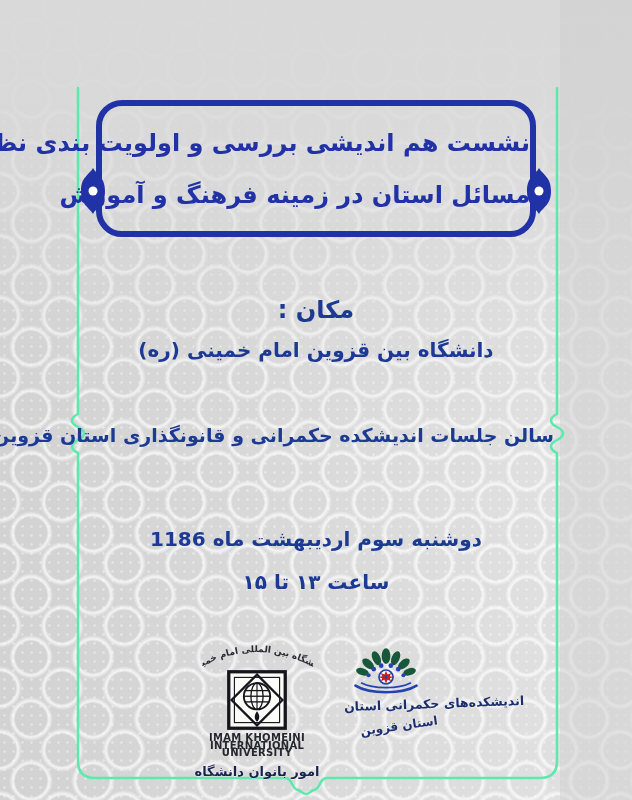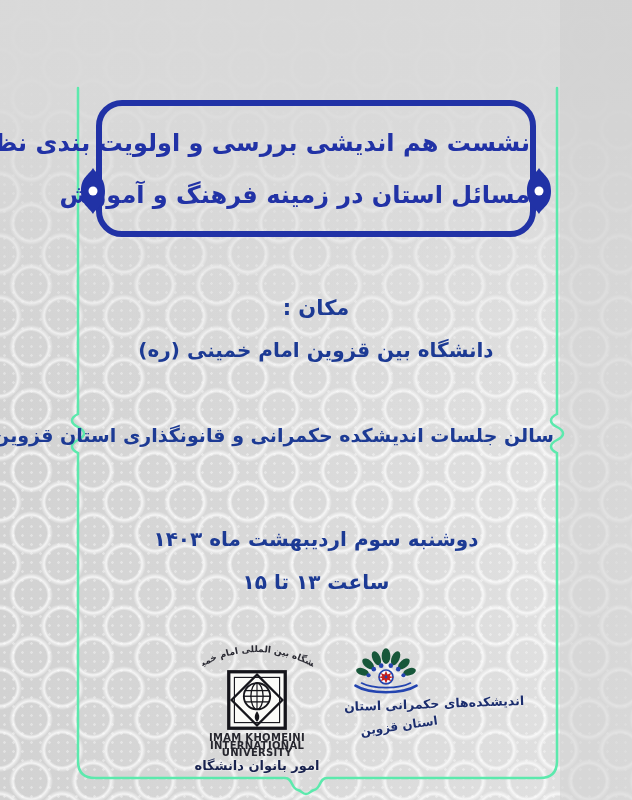--- a/index.html
+++ b/index.html
@@ -53,36 +53,36 @@
   }
   .medallion{position:absolute;}
   .medallion.left{left:80px;top:168px;}
   .medallion.right{left:526px;top:168px;}
 
   .pline{
     position:absolute;left:78px;width:476px;
     direction:rtl;text-align:center;
     color:#1c3a94;font-weight:bold;white-space:nowrap;
   }
-  .pline.heading{font-size:21px;}
+  .pline.heading{font-size:24px;}
   .fs20{font-size:20px;}
   .fs19{font-size:19px;}
 
   
   .uni-logo{
     position:absolute;left:193px;top:638px;width:128px;
     display:flex;flex-direction:column;align-items:center;
   }
   .uni-en{
     font-size:10px;font-weight:bold;color:#26262e;letter-spacing:0.3px;
     line-height:7.5px;text-align:center;margin-top:2px;
   }
   .uni-caption{
     direction:rtl;font-size:13px;font-weight:bold;color:#18224e;
-    text-align:center;margin-top:1px;white-space:nowrap;
+    text-align:center;margin-top:7px;white-space:nowrap;
     text-shadow:0 0 2px rgba(255,255,255,0.9);
   }
   
   .tank-logo{
     position:absolute;left:330px;top:642px;width:170px;
     display:flex;flex-direction:column;align-items:flex-start;
   }
   .tank-name{
     direction:rtl;font-size:12.5px;font-weight:bold;color:#1c2e6e;
     white-space:nowrap;transform:rotate(-2deg);margin-top:-2px;margin-left:14px;
@@ -123,21 +123,21 @@
   </svg>
   <svg class="medallion right" width="26" height="46" viewBox="0 0 26 46">
     <path d="M13,0 C17,7 25,9 25,23 C25,37 17,39 13,46 C9,39 1,37 1,23 C1,9 9,7 13,0 Z" fill="#2132a6"></path>
     <circle cx="13" cy="23" r="4.5" fill="#ffffff"></circle>
   </svg>
 
   <div class="pline heading" style="top:296px;">مکان :</div>
   <div class="pline fs20" style="top:338px;">دانشگاه بین قزوین امام خمینی (ره)</div>
   <div class="pline fs19" style="top:424px;">سالن جلسات اندیشکده حکمرانی و قانونگذاری استان قزوین</div>
 
-  <div class="pline fs20" style="top:527px;">دوشنبه سوم اردیبهشت ماه ۱۴۰۳</div>
+  <div class="pline fs20" style="top:527px;">دوشنبه سوم اردیبهشت ماه 1186</div>
   <div class="pline fs20" style="top:570px;">ساعت ۱۳ تا ۱۵</div>
 
   <div class="uni-logo">
     <svg width="124" height="30" viewBox="0 0 124 30" xmlns="http://www.w3.org/2000/svg" xmlns:xlink="http://www.w3.org/1999/xlink">
       <path id="arcp" d="M8,28 Q62,0 116,28" fill="none" stroke="none"></path>
       <text font-size="9" font-weight="bold" fill="#2a2a33" font-family="DejaVu Sans, sans-serif">
         <textPath xlink:href="#arcp" href="#arcp" startOffset="50%" text-anchor="middle">دانشگاه بین المللی امام خمینی</textPath>
       </text>
     </svg>
     <svg width="64" height="64" viewBox="0 0 68 68">

